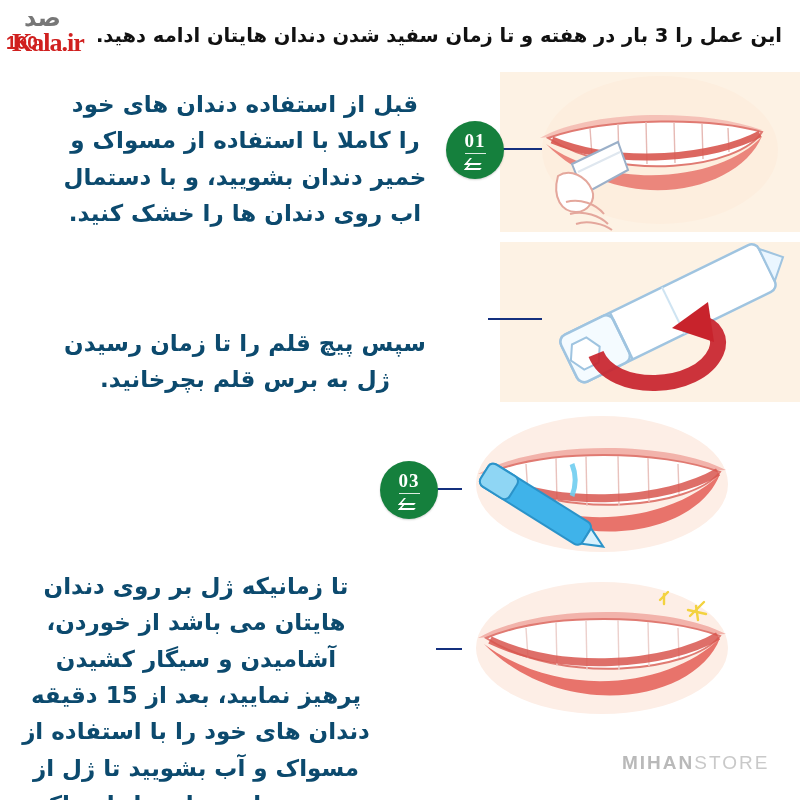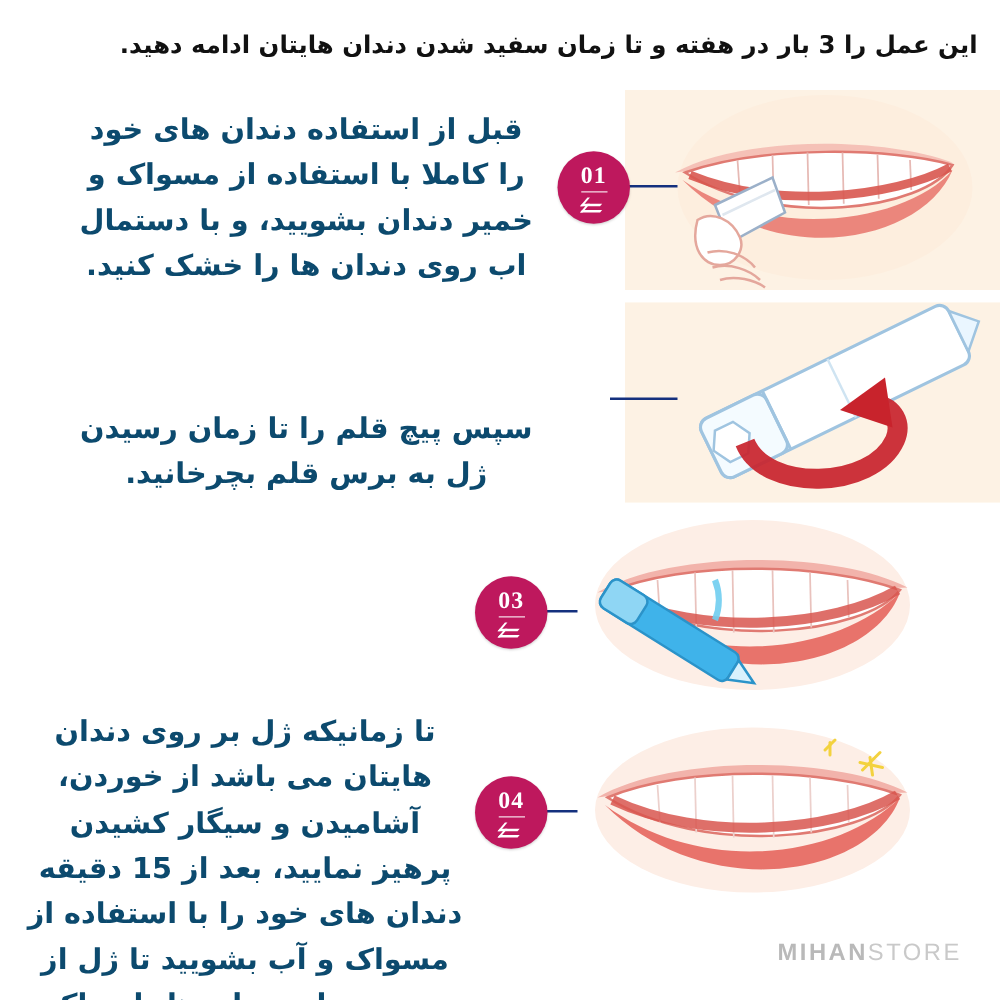--- a/index.html
+++ b/index.html
@@ -106,21 +106,21 @@
     line-height: 1.58;
     font-weight: bold;
   }
 
   
   .badge {
     position: absolute;
     width: 58px;
     height: 58px;
     border-radius: 50%;
-    background: #be185d;
+    background: #15803d;
     color: #ffffff;
     display: flex;
     flex-direction: column;
     align-items: center;
     justify-content: center;
     box-shadow: 0 1px 2px rgba(0,0,0,.18);
   }
   .badge .num {
     font-size: 19px;
     font-weight: bold;
@@ -170,20 +170,25 @@
 </style>
 </head>
 <body>
 
 <div class="page">
 
   <div class="header">
     <div class="header-title">این عمل را 3 بار در هفته و تا زمان سفید شدن دندان هایتان ادامه دهید.</div>
   </div>
 
+  <div class="brand-logo">
+    <span class="mark">صد</span>
+    <span class="hundred">100</span>
+    <span class="kala">Kala.ir</span>
+  </div>
 
   <div class="row" style="top:72px;height:160px;">
 
     <div class="panel-img" style="right:0px; top:0px; width:300px; height:160px;">
       <svg viewBox="0 0 300 160" width="300" height="160">
         <rect x="0" y="0" width="300" height="160" fill="#fdf2e4"></rect>
 
         <ellipse cx="160" cy="78" rx="118" ry="74" fill="#fdeede"></ellipse>
 
         <path d="M40 66 C90 38 200 36 262 58 C238 62 200 56 150 58 C110 60 70 62 40 66 Z" fill="#f3b8b0" opacity=".85"></path>
@@ -328,27 +333,20 @@
           <line x1="244" y1="34" x2="246" y2="48"></line>
           <line x1="236" y1="38" x2="254" y2="42"></line>
           <line x1="208" y1="28" x2="216" y2="20"></line>
           <line x1="212" y1="22" x2="212" y2="32"></line>
         </g>
       </svg>
     </div>
 
     <div class="connector" style="left:436px; top:76px; width:26px;"></div>
 
-    <div class="badge" style="left:380px; top:49px;">
-      <span class="num">04</span>
-      <span class="chev">
-          <i></i>
-          <i></i>
-        </span>
-    </div>
 
     <div class="text-block" style="right:430px; top:-4px; width:348px;">تا زمانیکه ژل بر روی دندان هایتان می باشد از خوردن، آشامیدن و سیگار کشیدن پرهیز نمایید، بعد از 15 دقیقه دندان های خود را با استفاده از مسواک و آب بشویید تا ژل از روی سطح دندان هایتان پاک گردد.</div>
   </div>
 
   <div class="footer-brand">
     <b>MIHAN</b><span>STORE</span>
   </div>
 
 </div>
 

